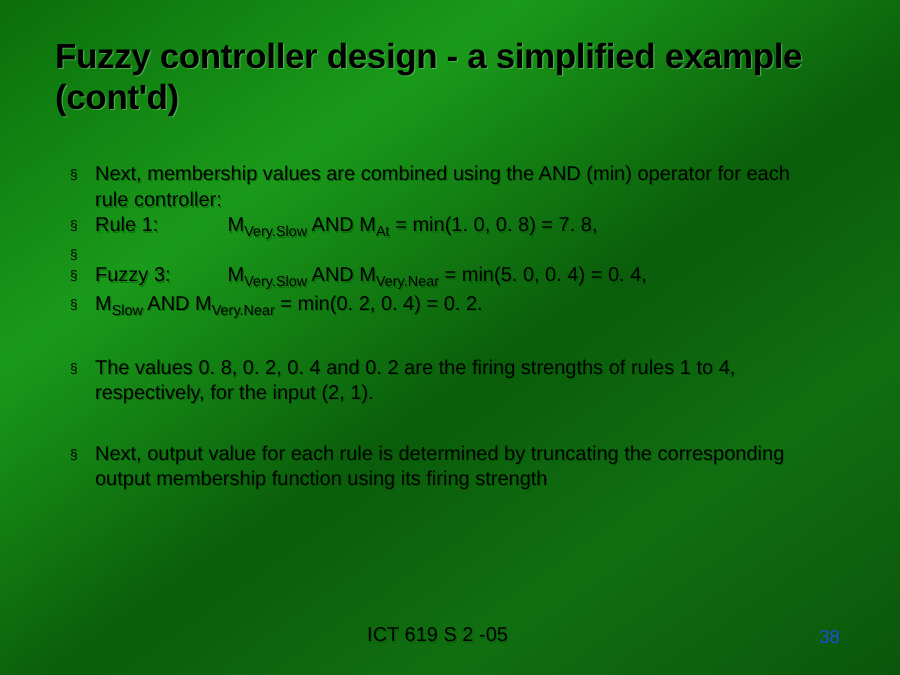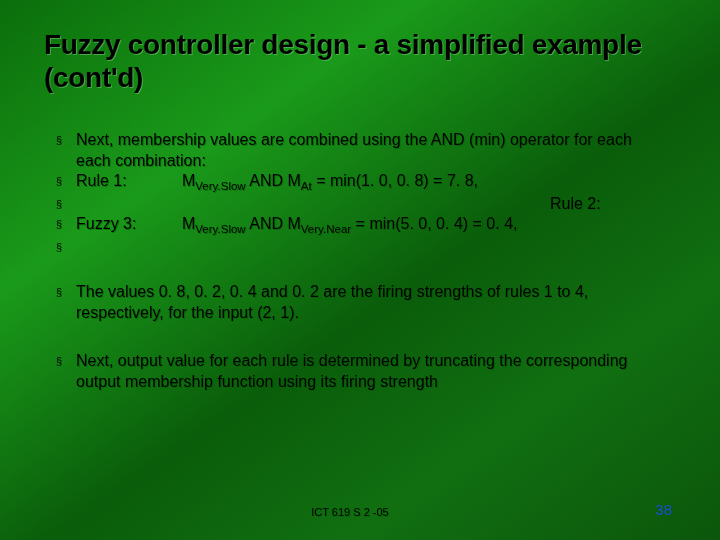--- a/index.html
+++ b/index.html
@@ -53,21 +53,21 @@
     justify-content: flex-end;
   }
   .rule-label { flex: 0 0 106px; }
   .rule-expr { flex: 1; }
   sub { font-size: 0.72em; }
   .footer-center {
     position: absolute;
     bottom: 22px;
     left: 0; right: 0;
     text-align: center;
-    font-size: 11px;
+    font-size: 16px;
     color: #000;
     text-shadow: 1px 1px 0 rgba(0,90,0,0.5);
   }
   .footer-right {
     position: absolute;
     bottom: 22px;
     right: 28px;
     font-size: 15px;
     color: #1d4ed8;
     text-shadow: 1px 1px 0 rgba(0,90,0,0.5);
@@ -78,49 +78,49 @@
 
 <div class="slide">
 
   <h1 class="title">Fuzzy controller design - a simplified example (cont'd)</h1>
 
   <div class="body">
 
     <div class="block">
       <div class="bullet">
         <span class="bmark">§</span>
-        <span class="btext">Next, membership values are combined using the AND (min) operator for each each combination:</span>
+        <span class="btext">Next, membership values are combined using the AND (min) operator for each rule controller:</span>
       </div>
 
       <div class="bullet rule-line">
         <span class="bmark">§</span>
         <span class="btext">
           <span class="rule-label">Rule 1:</span>
           <span class="rule-expr">M<sub>Very.Slow</sub><span> AND </span>M<sub>At</sub><span>  =  min(1. 0, 0. 8)  =  7. 8,</span></span>
         </span>
       </div>
 
       <div class="bullet rule-line">
         <span class="bmark">§</span>
         <span class="btext">
-          <span class="rule-label">Rule 2:</span>
         </span>
       </div>
 
       <div class="bullet rule-line">
         <span class="bmark">§</span>
         <span class="btext">
           <span class="rule-label">Fuzzy 3:</span>
           <span class="rule-expr">M<sub>Very.Slow</sub><span> AND </span>M<sub>Very.Near</sub><span>   =  min(5. 0, 0. 4)  =  0. 4,</span></span>
         </span>
       </div>
 
       <div class="bullet rule-line">
         <span class="bmark">§</span>
         <span class="btext">
+          <span class="rule-expr">M<sub>Slow</sub><span> AND </span>M<sub>Very.Near</sub><span>   =  min(0. 2, 0. 4)  =  0. 2.</span></span>
         </span>
       </div>
     </div>
 
     <div class="block">
       <div class="bullet">
         <span class="bmark">§</span>
         <span class="btext">The values 0. 8, 0. 2, 0. 4 and 0. 2 are the firing strengths of rules 1 to 4, respectively, for the input (2, 1).</span>
       </div>
     </div>

